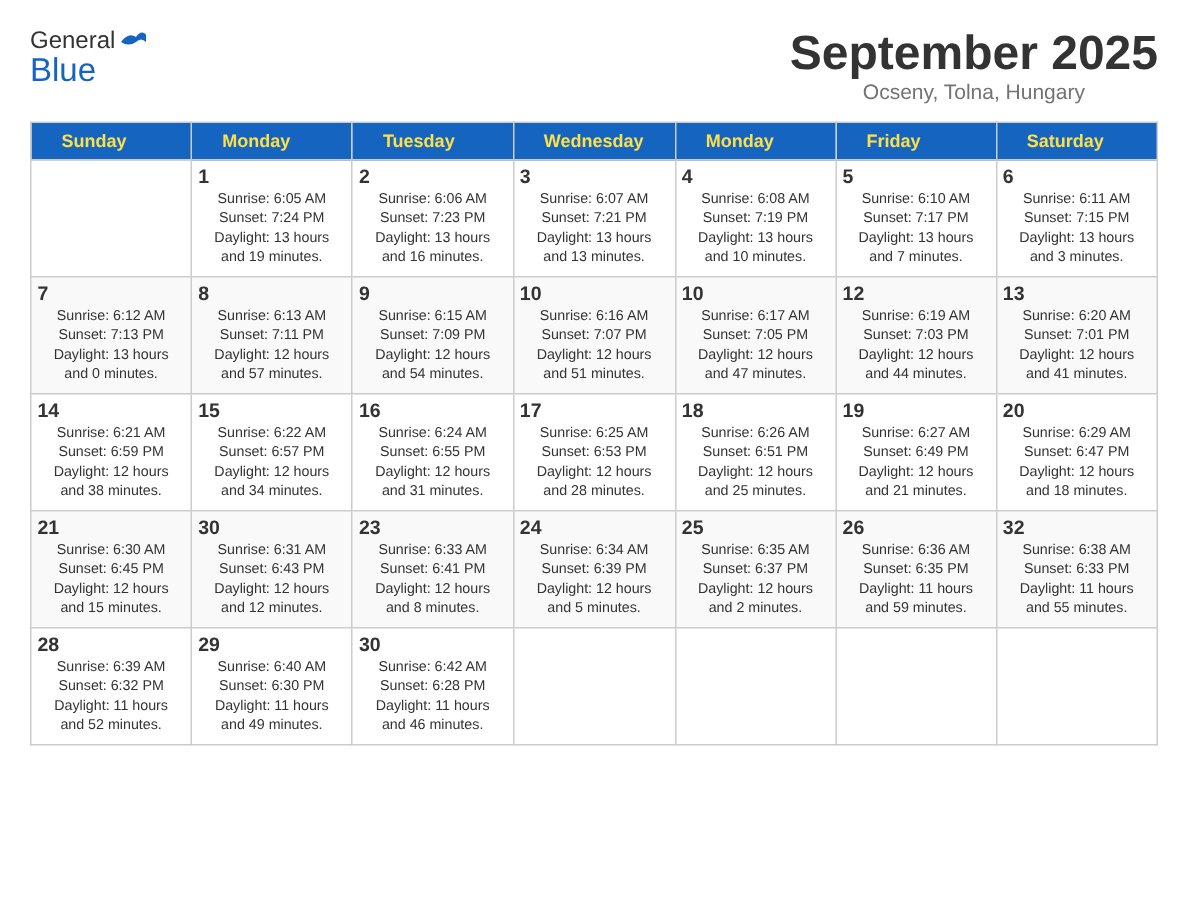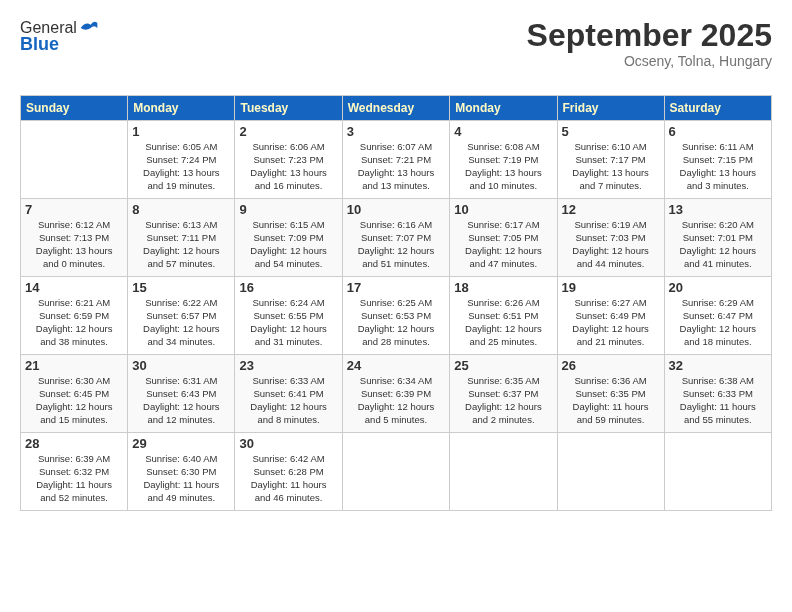--- a/index.html
+++ b/index.html
@@ -13,53 +13,53 @@
     .page {
       width: 792px;
       height: 612px;
       padding: 18px 20px;
       background: #fff;
     }
     .header {
       display: flex;
       justify-content: space-between;
       align-items: flex-start;
-      margin-bottom: 26px;
+      margin-bottom: 12px;
     }
     .logo {
       display: flex;
       align-items: center;
     }
     .logo-general { color: #333; }
     .logo-blue { color: #1565c0; }
     .logo-icon {
       width: 20px;
       height: 20px;
       margin-left: 2px;
     }
-    .title-block { text-align: right; }
+    .title-block { text-align: center; }
     .month-title {
       font-size: 32px;
       font-weight: bold;
       color: #333;
       line-height: 1.1;
     }
     .subtitle {
       font-size: 14px;
       color: #737373;
     }
     .calendar {
       width: 100%;
       border-collapse: collapse;
       font-size: 10px;
     }
     .calendar th {
       background: #1565c0;
-      color: #fef9c3;
-      padding: 5px 5px;
+      color: #fde047;
+      padding: 5px 20px;
       text-align: left;
       font-size: 12px;
       font-weight: bold;
       border: 1px solid #ccc;
     }
     .calendar td {
       border: 1px solid #ccc;
       vertical-align: top;
       padding: 3px 4px;
       width: 108px;
@@ -88,21 +88,21 @@
 <div class="page">
   <div class="header">
     <div class="logo">
       <div>
         <div style="display:flex;align-items:center;">
           <span class="logo-general">General</span>
           <svg class="logo-icon" viewBox="0 0 24 24" fill="#1565c0">
             <path d="M2 12 Q8 4 14 8 Q18 2 22 6 L22 12 Q18 8 14 12 Q8 16 2 12Z"></path>
           </svg>
         </div>
-        <div class="logo-blue" style="font-size:18px;font-weight:bold;color:#1565c0;margin-top:-4px;">Blue</div>
+        <div class="logo-blue" style="font-size:22px;font-weight:normal;color:#1565c0;margin-top:-4px;">Blue</div>
       </div>
     </div>
     <div class="title-block">
       <div class="month-title">September 2025</div>
       <div class="subtitle">Ocseny, Tolna, Hungary</div>
     </div>
   </div>
 
   <table class="calendar">
     <thead>

